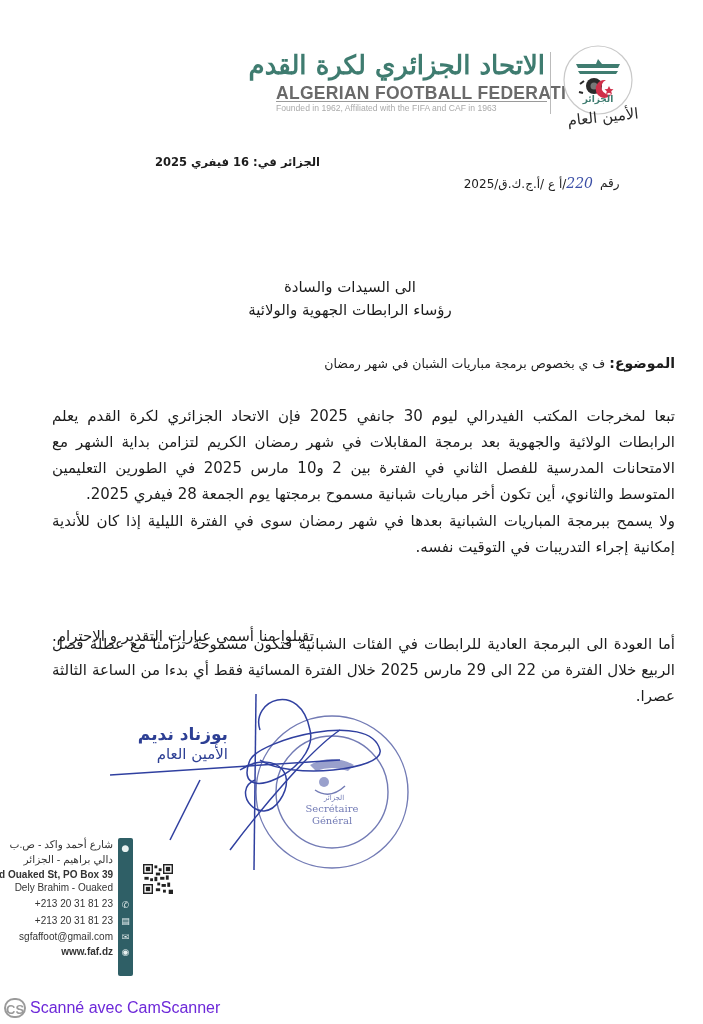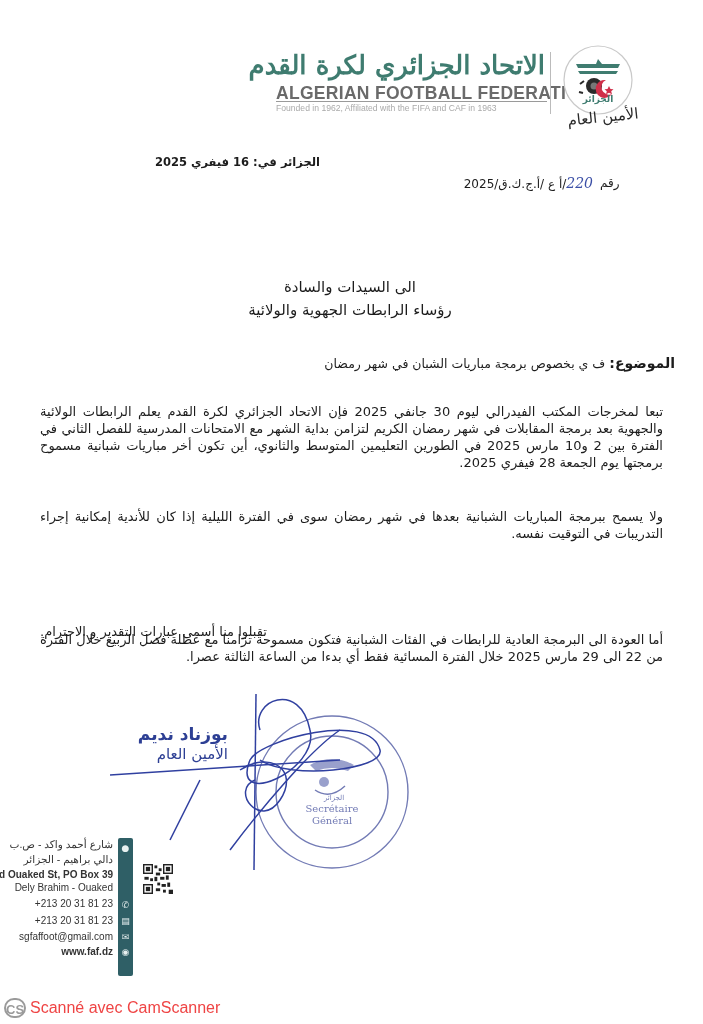--- a/index.html
+++ b/index.html
@@ -38,22 +38,22 @@
   .ref-num .hand { color: #3b4fa6; font-style: italic; font-family: "DejaVu Serif", serif; font-size: 14px; }
   
   .addr { left: 150px; width: 400px; text-align: center; direction: rtl; font-size: 15px; }
   .addr1 { top: 278px; }
   .addr2 { top: 301px; }
   
   .subject { left: 300px; top: 355px; width: 375px; text-align: right; direction: rtl; font-size: 12.5px; white-space: nowrap; }
   .subject b { font-size: 14px; }
   
   .body-text {
-    left: 40px; width: 623px; direction: rtl; text-align: justify;
-    font-size: 13px; line-height: 17px;
+    left: 52px; width: 623px; direction: rtl; text-align: justify;
+    font-size: 15px; line-height: 26px;
   }
   .p1 { top: 403px; }
   .p2 { top: 508px; }
   .p3 { top: 587px; margin-top: 44px; }
   .p4 { top: 623px; text-align: left; }
   
   .sig-name { left: 118px; top: 724px; width: 110px; text-align: right; direction: rtl;
     font-size: 17px; font-weight: bold; color: #2d3f94; white-space: nowrap; }
   .sig-title { left: 135px; top: 745px; width: 93px; text-align: right; direction: rtl;
     font-size: 15px; color: #2d3f94; white-space: nowrap; }
@@ -61,21 +61,21 @@
   
   .ft-bar { left: 118px; top: 838px; width: 15px; height: 138px; background: #2f5f66; border-radius: 2px; }
   .ft-icon { left: 118px; width: 15px; text-align: center; color: #e8f0f0; font-size: 9px; line-height: 12px; }
   .ft-line { right: 590px; text-align: right; font-size: 10px; color: #333; white-space: nowrap; font-family: "Liberation Sans", sans-serif; }
   .ft-ar { direction: rtl; font-size: 10.5px; }
   .qr { left: 143px; top: 864px; width: 30px; height: 30px; }
   
   .cs-box { left: 4px; top: 998px; width: 22px; height: 20px; border: 2px solid #9a9a9a; border-radius: 10px;
     font-family: "Liberation Sans", sans-serif; font-weight: bold; font-size: 13px; color: #9a9a9a;
     text-align: center; line-height: 20px; box-sizing: border-box; }
-  .cs-text { left: 30px; top: 999px; font-family: "Liberation Sans", sans-serif; font-size: 16px; color: #ef4444; white-space: nowrap; }
+  .cs-text { left: 30px; top: 999px; font-family: "Liberation Sans", sans-serif; font-size: 16px; color: #6d28d9; white-space: nowrap; }
 </style>
 </head>
 <body>
 
 <div class="abs hdr-ar">الاتحاد الجزائري لكرة القدم</div>
 <div class="abs hdr-en">ALGERIAN FOOTBALL FEDERATION</div>
 <div class="abs hdr-rule"></div>
 <div class="abs hdr-tag">Founded in 1962, Affiliated with the FIFA and CAF in 1963</div>
 <div class="abs hdr-vrule"></div>
 

